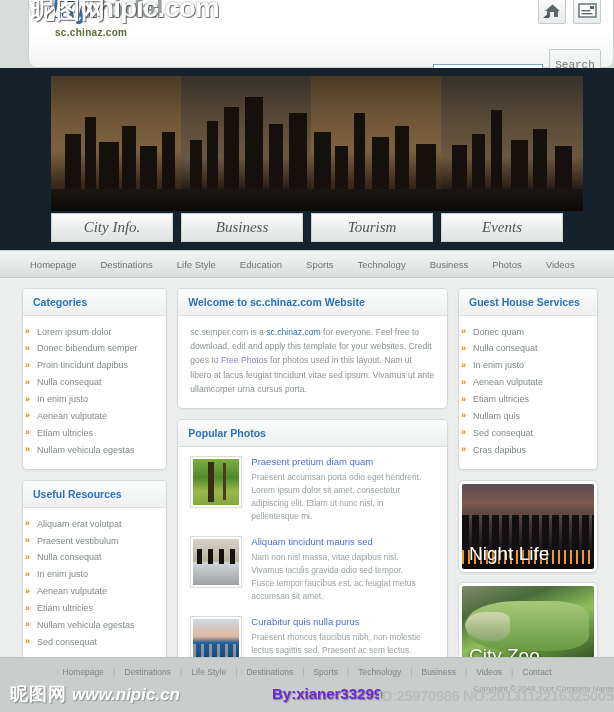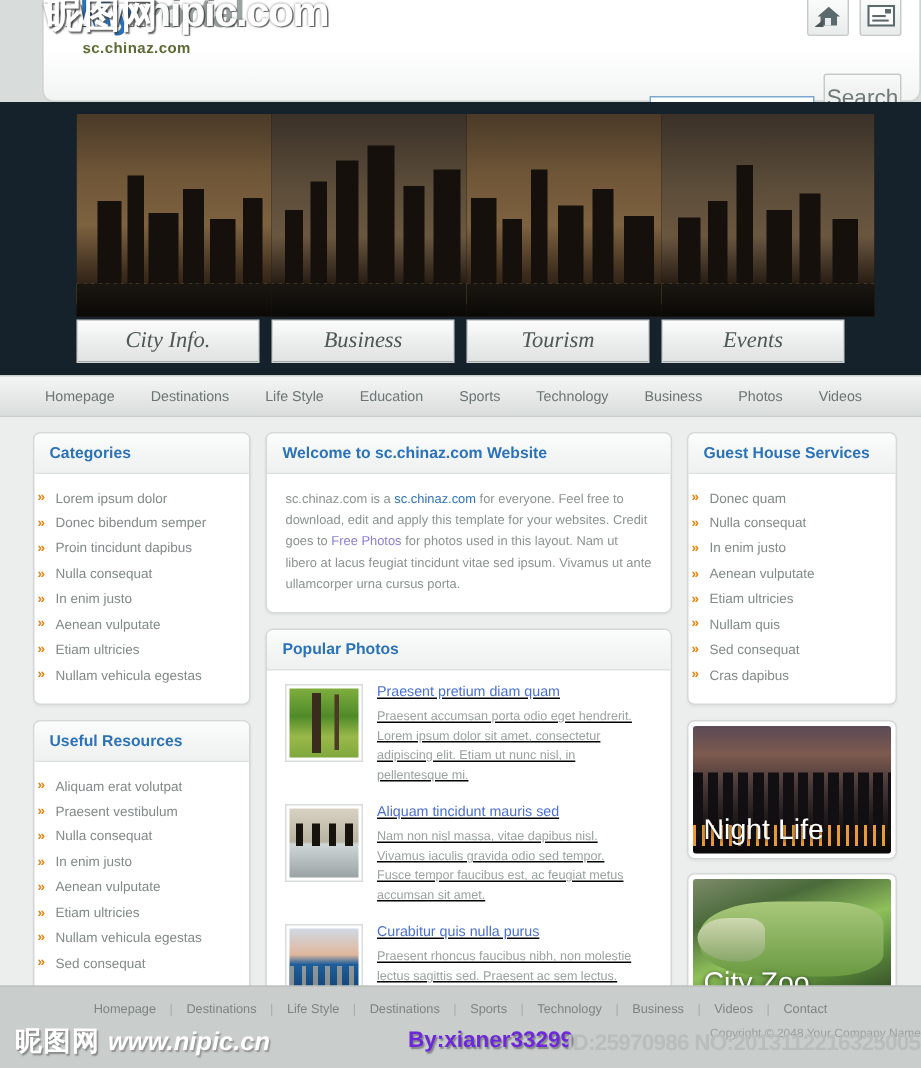--- a/index.html
+++ b/index.html
@@ -57,22 +57,22 @@
   .hdr-icon svg { display: block; }
   .search-row { position: absolute; right: 12px; top: 41px; display: flex; align-items: flex-end; gap: 6px; margin-top: 18px; }
   .search-input {
     width: 110px; height: 17px; border: 1px solid #7ba7d0;
     background: #fff; font-size: 8.5px; color: #7c8582;
     padding: 0 4px; font-family: "Liberation Sans", sans-serif;
   }
   .search-btn {
     width: 52px; height: 32px; border: 1px solid #c6cbca;
     background: linear-gradient(180deg,#f7f8f8,#e6e9e8);
-    font-size: 15px; color: #6e7876; border-radius: 2px;
-    font-family: Liberation Sans, sans-serif; cursor: pointer;
+    font-size: 11px; color: #6e7876; border-radius: 2px;
+    font-family: Liberation Mono, monospace; cursor: pointer;
   }
 
   
   .banner {
     position: relative; height: 182px; width: 614px;
     background: #16222b; padding: 8px 0 0 0;
     display: flex; justify-content: center; gap: 8px;
   }
   .bcell { width: 122px; height: 166px; position: relative; }
   .bimg { width: 142px; height: 135px; position: relative; overflow: hidden; background:#20160f; }
@@ -136,21 +136,21 @@
   }
   ul.links li:before {
     content: "\00BB"; position: absolute; left: 0; top: 3px;
     color: #e8820c; font-size: 9px; font-weight: bold;
   }
 
   .welcome-body { padding: 9px 12px 12px 12px; font-size: 8.6px; color: #8a9391; line-height: 1.65; }
   .welcome-body a { color: #2c72b8; text-decoration: none; }
   .welcome-body a.pink { color: #8a7fd0; }
 
-  .place { display: flex; gap: 9px; padding: 9px 24px 4px 12px; text-decoration: underline; }
+  .place { display: flex; gap: 9px; padding: 9px 24px 4px 12px; }
   .thumb {
     width: 52px; height: 52px; flex: 0 0 52px;
     border: 1px solid #d8dcdb; padding: 2px; background: #fff;
   }
   .thumb .inner { width: 100%; height: 100%; position: relative; overflow: hidden; }
   .t-forest { background: linear-gradient(180deg,#7fae3f 0%, #4f8a28 40%, #9ab84a 70%, #7fa83c 100%); }
   .t-forest:after { content:""; position:absolute; left:32%; top:6%; width:14%; height:88%;
     background:#3a2c1c; }
   .t-forest:before { content:""; position:absolute; left:64%; top:10%; width:8%; height:80%; background:#4a3a26; }
   .t-people { background: linear-gradient(180deg,#d8d2c4 0%, #b9b2a0 48%, #cfd6d8 52%, #9aa2a4 100%); }
@@ -388,21 +388,21 @@
           </ul>
         </div>
       </div>
     </div>
 
     <div class="col-mid">
 
       <div class="panel">
         <div class="panel-head">Welcome to sc.chinaz.com Website</div>
         <div class="welcome-body">
-          <span>sc.chinaz.com is a </span><a>sc.chinaz.com</a><span> for everyone. Feel free to download, edit and apply this template for your websites. Credit goes to </span><a class="pink">Free Photos</a><span> for photos used in this layout. Nam ut libero at lacus feugiat tincidunt vitae sed ipsum. Vivamus ut ante ullamcorper urna cursus porta.</span>
+          <span>sc.semper.com is a </span><a>sc.chinaz.com</a><span> for everyone. Feel free to download, edit and apply this template for your websites. Credit goes to </span><a class="pink">Free Photos</a><span> for photos used in this layout. Nam ut libero at lacus feugiat tincidunt vitae sed ipsum. Vivamus ut ante ullamcorper urna cursus porta.</span>
         </div>
       </div>
 
       <div class="panel">
         <div class="panel-head">Popular Photos</div>
 
         <div class="place">
           <div class="thumb">
               <div class="inner t-forest"></div>
             </div>

